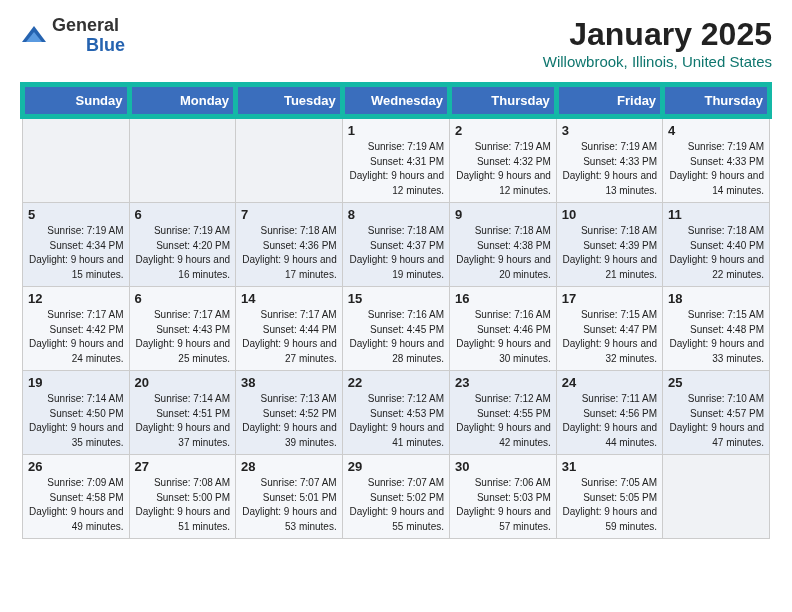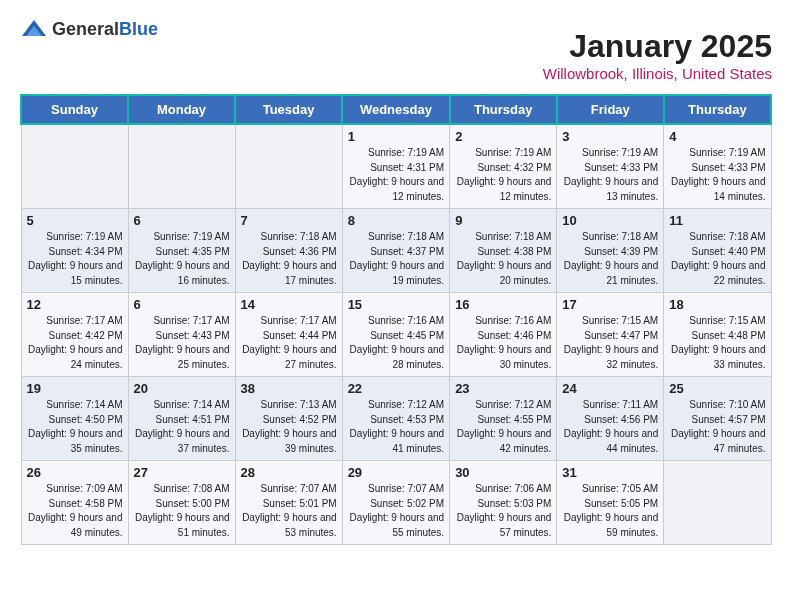--- a/index.html
+++ b/index.html
@@ -16,63 +16,63 @@
       align-items: flex-start;
       margin-bottom: 12px;
     }
     .logo {
       display: flex;
       align-items: center;
       gap: 4px;
     }
     .logo-text {
       display: flex;
-      flex-direction: row;
+      flex-direction: column;
       line-height: 1.1;
     }
     .logo-general {
       font-size: 18px;
       font-weight: bold;
       color: #333;
     }
     .logo-blue {
       font-size: 18px;
       font-weight: bold;
       color: #2563b0;
+      margin-left: 34px;
     }
     .logo-icon {
       width: 28px;
       height: 28px;
     }
     .title-block {
       text-align: right;
-      margin-top: 12px;
     }
     .title-block h1 {
       font-size: 32px;
       color: #222;
       font-weight: bold;
     }
     .title-block h2 {
       font-size: 15px;
-      color: #be185d;
+      color: #0f766e;
       font-weight: normal;
     }
     .calendar {
       width: 100%;
       border-collapse: collapse;
       border: 1px solid #ccc;
     }
     .calendar thead tr th {
       background: #3a6ebd;
       color: #fff;
       font-size: 13px;
       padding: 6px 4px;
-      text-align: center;
-      border: 2px solid #14b8a6;
+      text-align: right;
+      border: 5px solid #14b8a6;
       font-weight: bold;
     }
     .calendar tbody tr td {
       vertical-align: top;
       border: 1px solid #ccc;
       padding: 4px 5px;
       width: 108px;
       min-height: 80px;
       font-size: 10.5px;
       color: #222;
@@ -170,21 +170,21 @@
         <td>
           <span class="day-num">5</span>
           <div class="day-info">Sunrise: 7:19 AM
 Sunset: 4:34 PM
 Daylight: 9 hours
 and 15 minutes.</div>
         </td>
         <td>
           <span class="day-num">6</span>
           <div class="day-info">Sunrise: 7:19 AM
-Sunset: 4:35 PM
+Sunset: 4:20 PM
 Daylight: 9 hours
 and 16 minutes.</div>
         </td>
         <td>
           <span class="day-num">7</span>
           <div class="day-info">Sunrise: 7:18 AM
 Sunset: 4:36 PM
 Daylight: 9 hours
 and 17 minutes.</div>
         </td>

